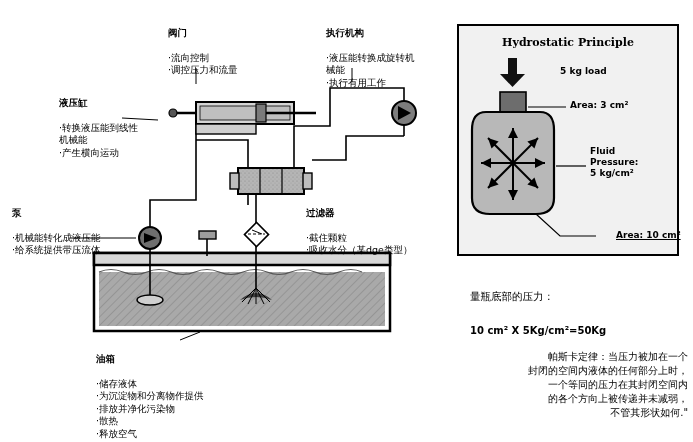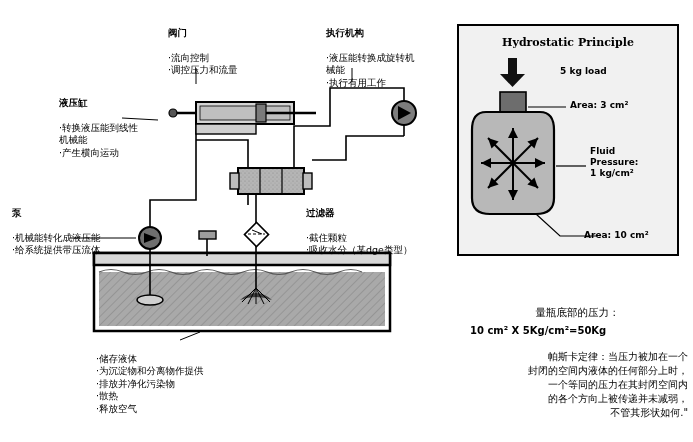--- a/index.html
+++ b/index.html
@@ -207,20 +207,21 @@
 ·给系统提供带压流体</span>
   </div>
 
   <div class="lbl" style="left:306px; top:194px; width:120px;">
     <span class="hd">过滤器</span>
     <span>·截住颗粒
 ·吸收水分（某dge类型）</span>
   </div>
 
   <div class="lbl" style="left:96px; top:340px; width:150px;">
+    <span class="hd">油箱</span>
     <span>·储存液体
 ·为沉淀物和分离物作提供
 ·排放并净化污染物
 ·散热
 ·释放空气</span>
   </div>
 
   <div id="panel"></div>
   <div id="panel-title">Hydrostatic Principle</div>
 
@@ -250,24 +251,24 @@
       <path d="M528,107 L566,107"></path>
       <path d="M536,214 L560,236 L596,236"></path>
       <path d="M556,166 L586,166"></path>
     </g>
   </svg>
 
   <div class="panel-txt" style="left:528px; top:66px;margin-left:32px;">5 kg load</div>
   <div class="panel-txt" style="left:570px; top:100px;">Area: 3 cm²</div>
   <div class="panel-txt" style="left:590px; top:146px; width:58px;">Fluid
 Pressure:
-1 kg/cm²</div>
-  <div class="panel-txt" style="left:584px; top:230px;">Area: 10 cm²</div>
-
-  <div class="rtext" style="left:470px; top:305px; width:215px;text-align:center;">量瓶底部的压力：</div>
+5 kg/cm²</div>
+  <div class="panel-txt" style="left:616px; top:230px;text-decoration:underline;">Area: 10 cm²</div>
+
+  <div class="rtext" style="left:470px; top:289px; width:215px;">量瓶底部的压力：</div>
   <div class="rtext big" style="left:470px; top:322px; width:220px;">10 cm² X 5Kg/cm²=50Kg</div>
   <div class="rtext small" style="left:470px; top:350px; width:218px;text-align:right;">帕斯卡定律：当压力被加在一个
 封闭的空间内液体的任何部分上时，
 一个等同的压力在其封闭空间内
 的各个方向上被传递并未减弱，
 不管其形状如何."</div>
 
 </div>
 
 </body></html>

